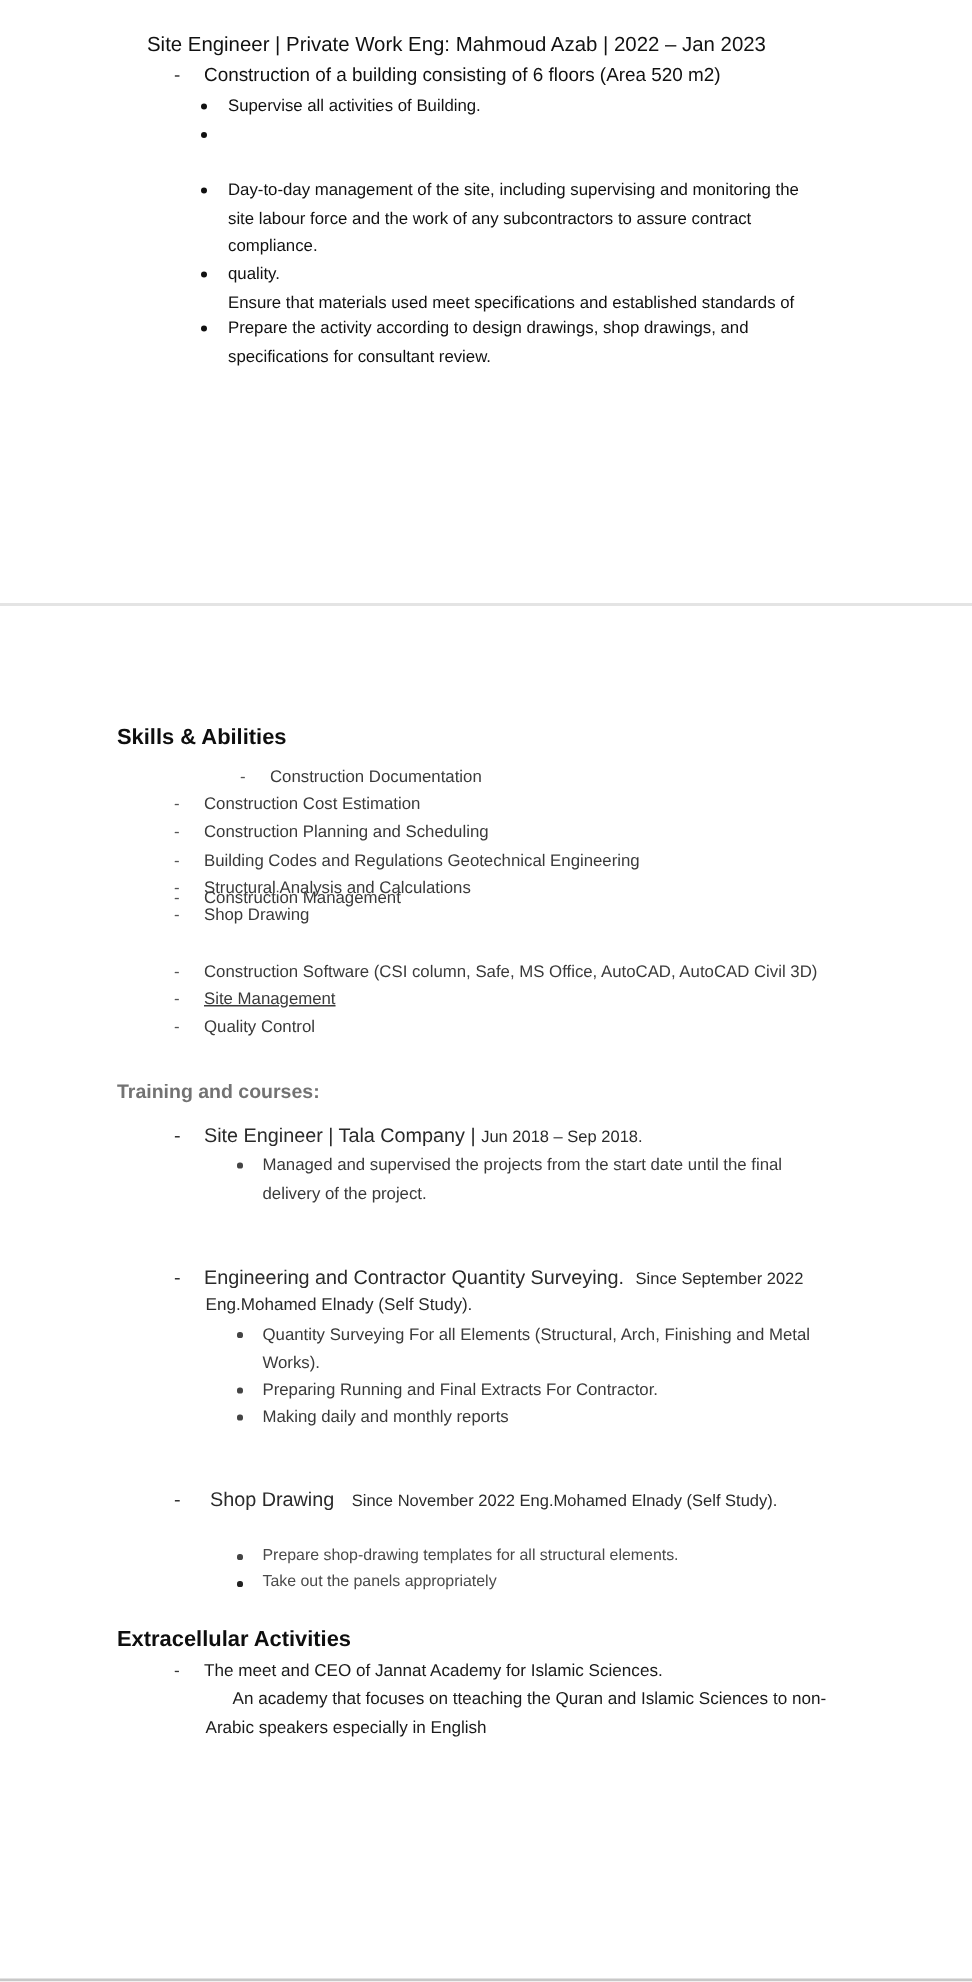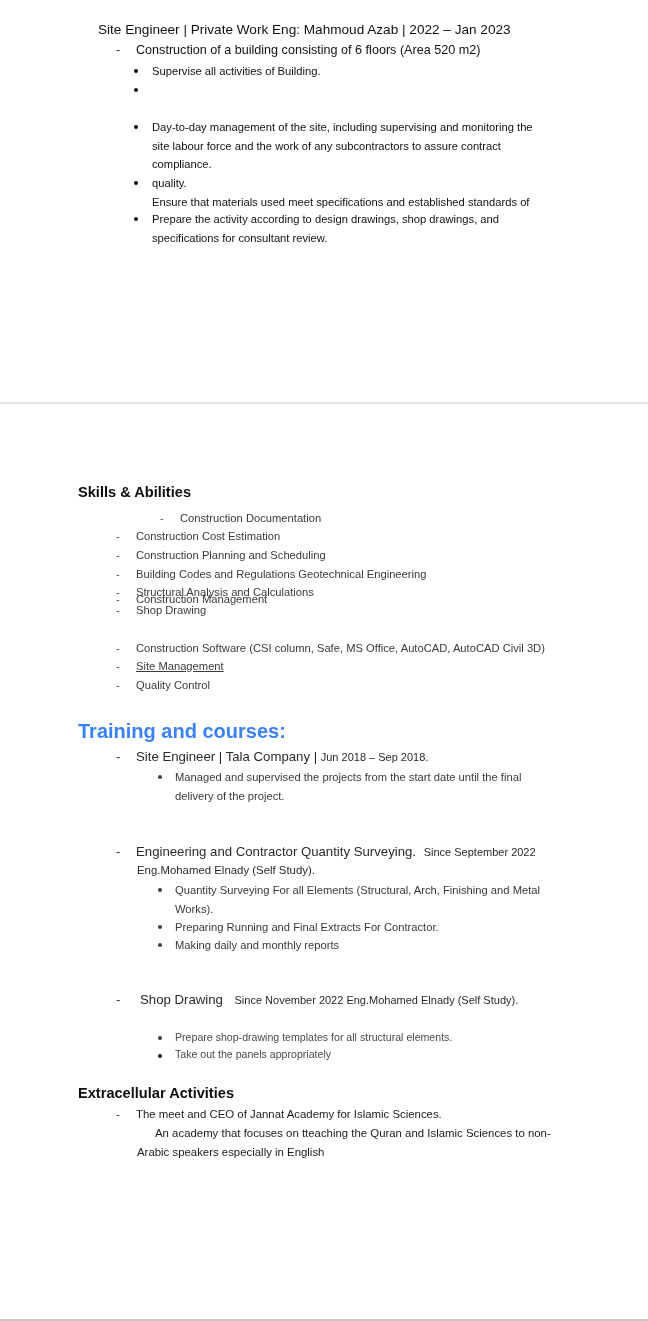--- a/index.html
+++ b/index.html
@@ -36,21 +36,21 @@
     .dash-line { font-size: 12.6px; color: #111; }
     .dash { display: inline-block; width: 20px; color: #333; }
     .bullet-text { font-size: 11.2px; color: #111; line-height: 18.5px; }
     .bullet-dot {
       position: absolute;
       width: 4px; height: 4px;
       border-radius: 50%;
       background: #111;
     }
     .section-head { font-size: 14.6px; font-weight: bold; color: #0e0e0e; }
-    .section-head.gray { color: #3b82f6; font-size: 20px; }
+    .section-head.gray { color: #737373; font-size: 13px; }
     .skill { font-size: 11.2px; color: #3a3a3a; }
     .skill .dash { color: #555; }
     .course-title { font-size: 13.2px; color: #2a2a2a; }
     .course-small { font-size: 11px; color: #2a2a2a; }
     .course-bullet { font-size: 11.2px; color: #3a3a3a; line-height: 18.5px; }
     .course-bullet-dot {
       position: absolute;
       width: 3.5px; height: 3.5px;
       border-radius: 50%;
       background: #444;

